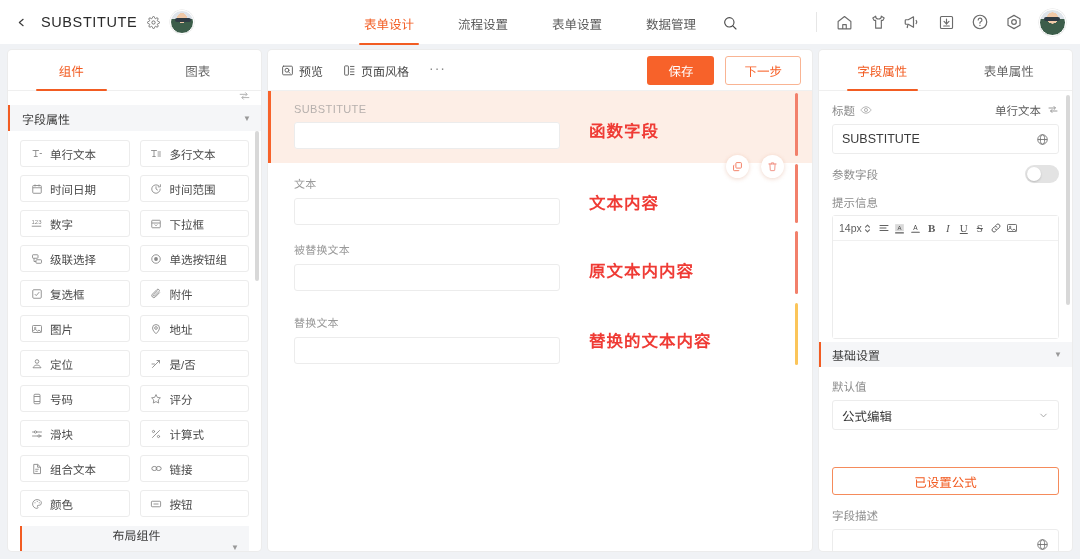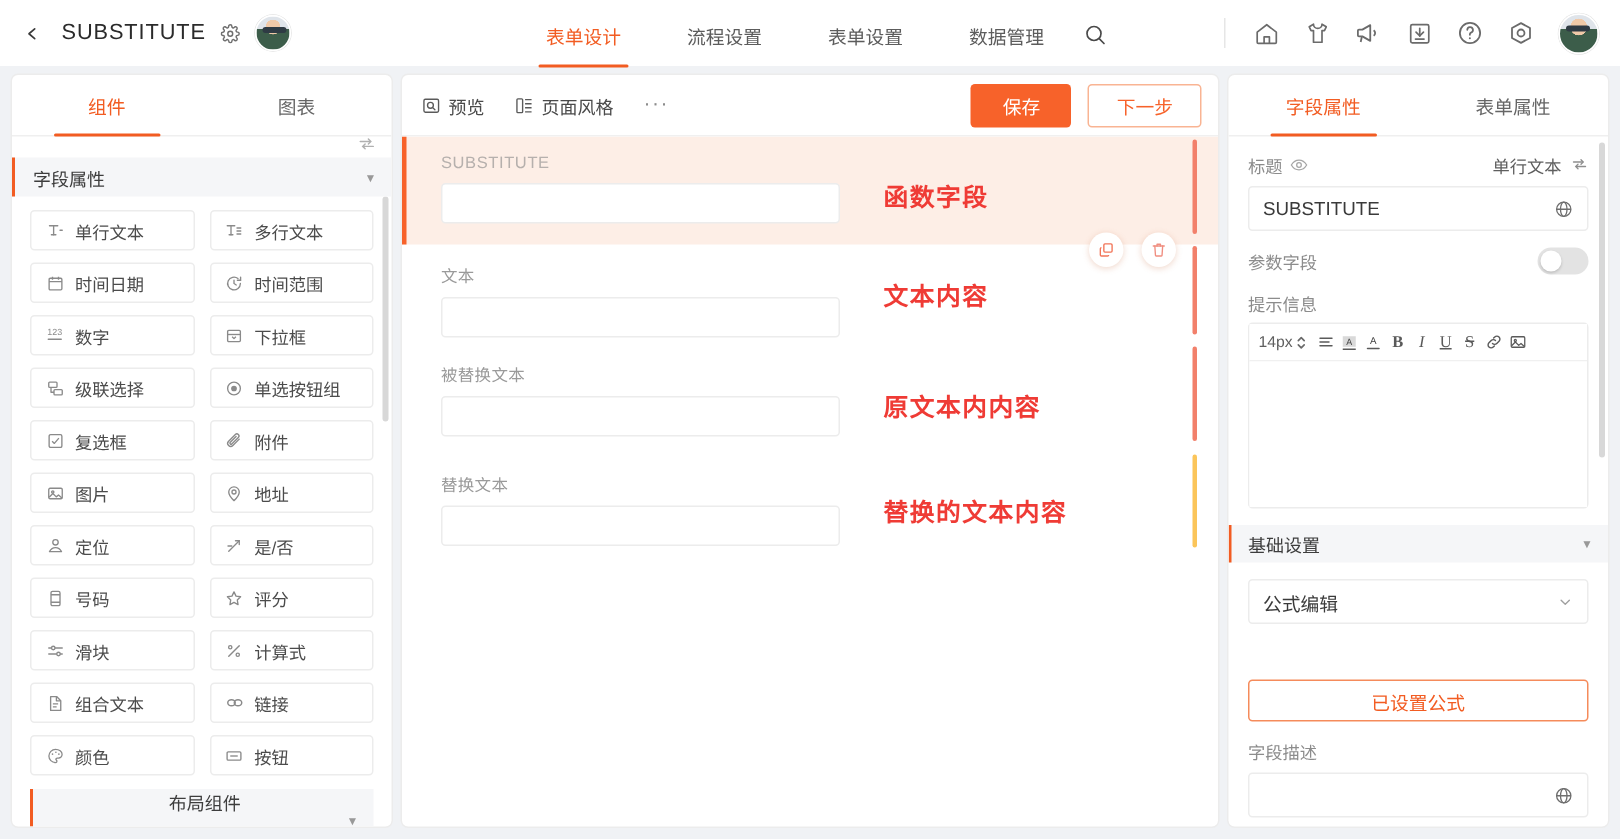--- a/index.html
+++ b/index.html
@@ -219,21 +219,21 @@
   .et-size { font-size: 10.5px; color: #5f5f5f; display: flex; align-items: center; gap: 2px; margin-right: 5px; cursor: pointer;}
   .et-btn {
     width: 16px; height: 20px; display: flex; align-items: center; justify-content: center;
     font-size: 11px; color: #5a5a5a; cursor: pointer;
   }
   .editor-area { height: 97px; background: #fff; cursor: text; }
 
   .sect-header {
     height: 25px; background: #f5f6f8; border-left: 2.5px solid #f25c22;
     display: flex; align-items: center; padding: 0 10px 0 11px;
-    font-size: 12px; color: #3d3d3d; margin: 11px -13px 0 -13px; cursor: pointer;
+    font-size: 12px; color: #3d3d3d; margin: 3px -13px 0 -13px; cursor: pointer;
   }
   .sect-header .caret { margin-left: auto; font-size: 8px; color: #999; }
   .sect-body { padding-top: 11px; }
   .select-input {
     width: 100%; height: 30px; border: 1px solid #ececec; border-radius: 3px;
     display: flex; align-items: center; padding: 8px 9px; font-size: 12.5px; color: #3a3a3a;
     margin-bottom: 9px; cursor: pointer;
   }
   .select-input .chev { margin-left: auto; color: #9a9a9a; font-size: 9px; }
   .formula-btn {
@@ -652,21 +652,21 @@
           <div class="field-label">被替换文本</div>
           <div class="field-input"></div>
         </div>
 
         <div class="field-row" style="height:70px;">
           <div class="field-label">替换文本</div>
           <div class="field-input"></div>
         </div>
 
         <div class="annot" style="left:321px; top:27px;">函数字段</div>
-        <div class="annot" style="left:321px; top:93px;">文本内容</div>
+        <div class="annot" style="left:321px; top:99px;">文本内容</div>
         <div class="annot" style="left:321px; top:167px;">原文本内内容</div>
         <div class="annot" style="left:321px; top:237px;">替换的文本内容</div>
 
         <div class="abar" style="right:14px; top:2px;   height:63px; background:#f2806b;"></div>
         <div class="abar" style="right:14px; top:73px;  height:59px; background:#f2806b;"></div>
         <div class="abar" style="right:14px; top:140px; height:63px; background:#f2806b;"></div>
         <div class="abar" style="right:14px; top:212px; height:62px; background:#fbc55a;"></div>
       </div>
     </div>
 
@@ -771,20 +771,21 @@
           </div>
           <div class="editor-area"></div>
         </div>
 
         <div class="sect-header">
           <span>基础设置</span>
           <span class="caret">▼</span>
         </div>
 
         <div class="sect-body">
+          <div class="prop-label" style="margin-bottom:6px;">默认值</div>
           <div class="select-input">
             <span>公式编辑</span>
             <span class="chev">
                 <svg width="11" height="11" viewBox="0 0 24 24" fill="none" stroke="#a0a0a0" stroke-width="2" stroke-linecap="round" stroke-linejoin="round">
                   <polyline points="6 9 12 15 18 9"></polyline>
                 </svg>
               </span>
           </div>
           <button class="formula-btn">已设置公式</button>
 

